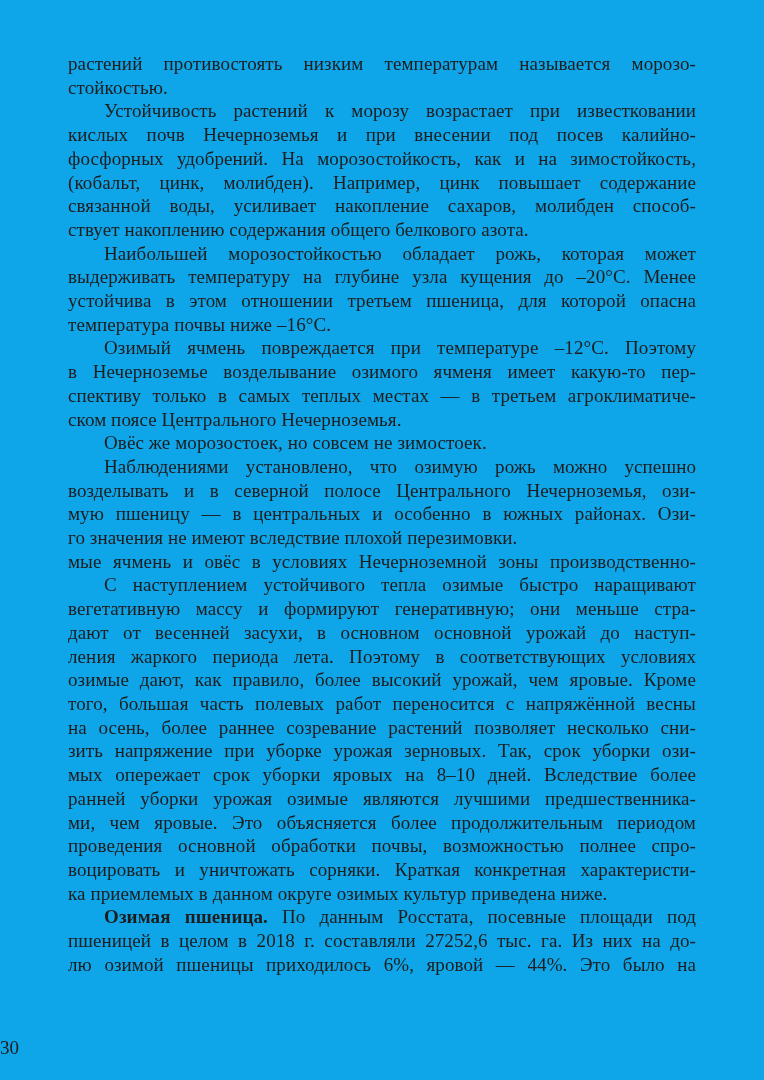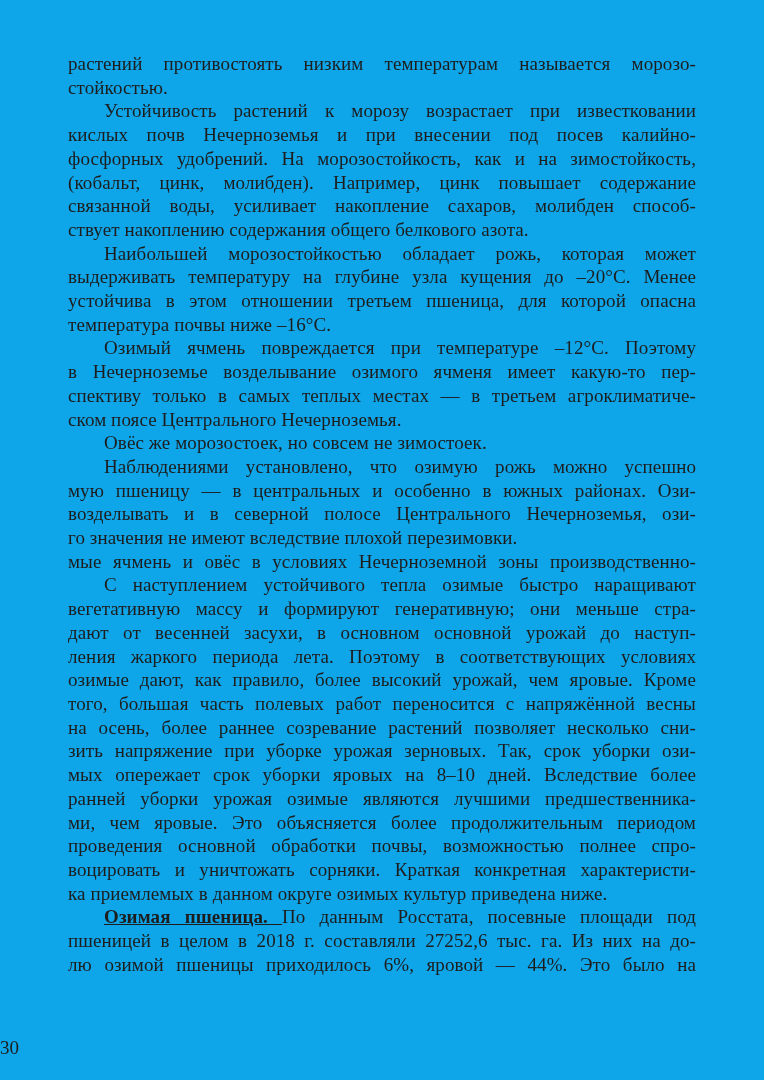--- a/index.html
+++ b/index.html
@@ -26,21 +26,21 @@
   .para { margin: 0; padding: 0; }
   .line {
     font-size: 19px;
     line-height: 23.7px;
     text-align: justify;
     text-align-last: justify;
     letter-spacing: 0.1px;
   }
   .line.last { text-align-last: left; }
   .line.indent { text-indent: 36px; }
-  .line b { font-weight: bold; text-decoration: underline; }
+  .line b { font-weight: bold; }
   .page-number {
     position: absolute;
     top: 1036px;
     left: 0;
     width: 100%;
     text-align: left;
     font-size: 19px;
     line-height: 24px;
     color: #1d1d1d;
   }
@@ -72,22 +72,22 @@
         <div class="line indent">Озимый ячмень повреждается при температуре –12°С. Поэтому</div>
         <div class="line">в Нечерноземье возделывание озимого ячменя имеет какую-то пер-</div>
         <div class="line">спективу только в самых теплых местах — в третьем агроклиматиче-</div>
         <div class="line last">ском поясе Центрального Нечерноземья.</div>
       </div>
       <div class="para">
         <div class="line last indent">Овёс же морозостоек, но совсем не зимостоек.</div>
       </div>
       <div class="para">
         <div class="line indent">Наблюдениями установлено, что озимую рожь можно успешно</div>
+        <div class="line">возделывать и в северной полосе Центрального Нечерноземья, ози-</div>
         <div class="line">мую пшеницу — в центральных и особенно в южных районах. Ози-</div>
-        <div class="line">возделывать и в северной полосе Центрального Нечерноземья, ози-</div>
         <div class="line last">го значения не имеют вследствие плохой перезимовки.</div>
         <div class="line">мые ячмень и овёс в условиях Нечерноземной зоны производственно-</div>
       </div>
       <div class="para">
         <div class="line indent">С наступлением устойчивого тепла озимые быстро наращивают</div>
         <div class="line">вегетативную массу и формируют генеративную; они меньше стра-</div>
         <div class="line">дают от весенней засухи, в основном основной урожай до наступ-</div>
         <div class="line">ления жаркого периода лета. Поэтому в соответствующих условиях</div>
         <div class="line">озимые дают, как правило, более высокий урожай, чем яровые. Кроме</div>
         <div class="line">того, большая часть полевых работ переносится с напряжённой весны</div>

